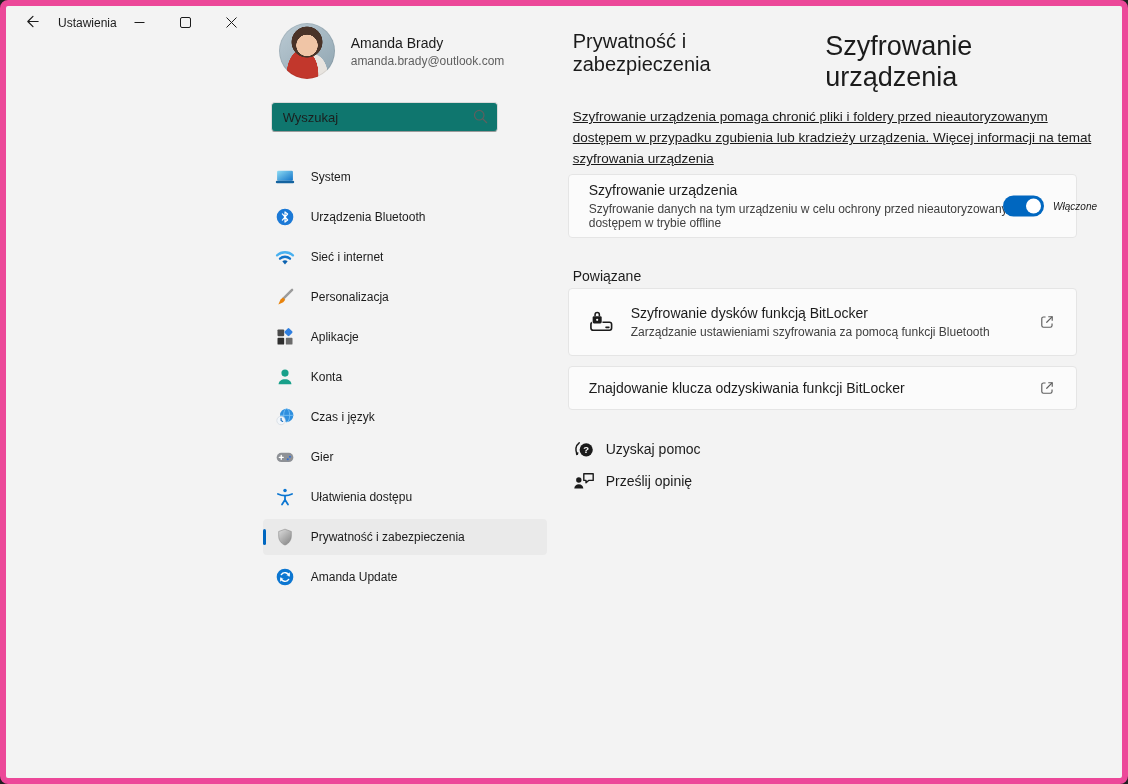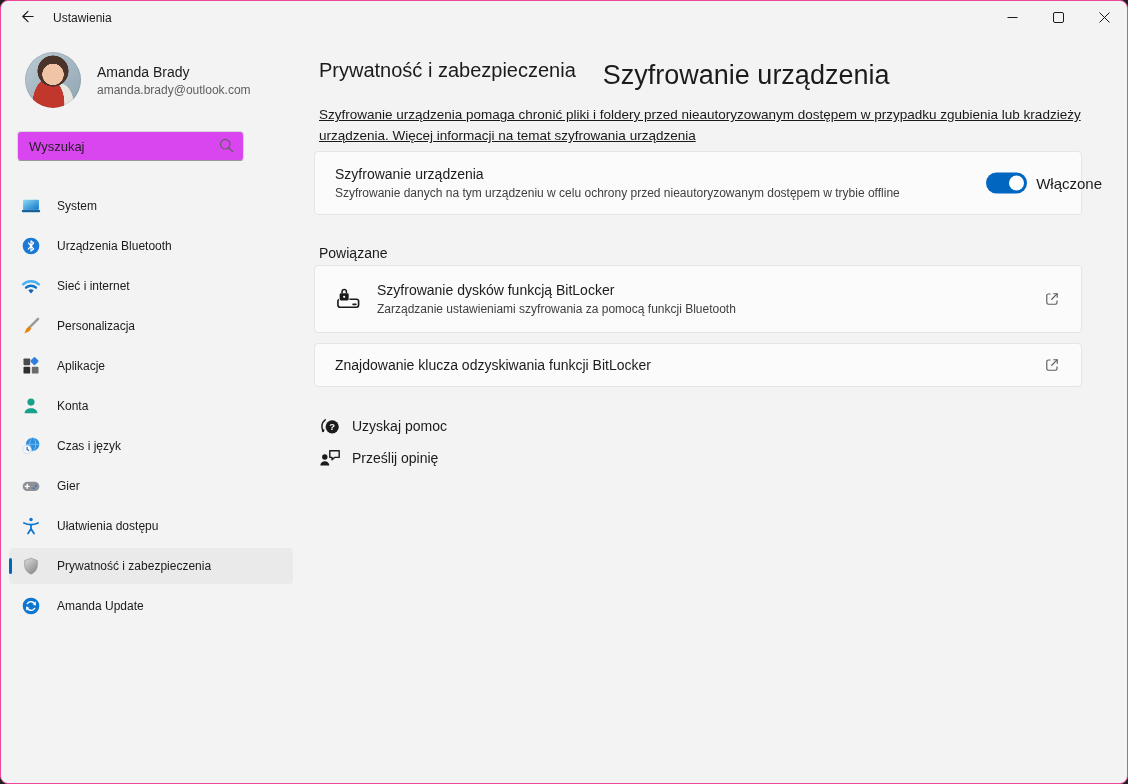--- a/index.html
+++ b/index.html
@@ -1,17 +1,17 @@
 <!DOCTYPE html>
 <html><head>
 <meta charset="utf-8">
 <style>
   * { margin:0; padding:0; box-sizing:border-box; }
   html,body { width:1128px; height:784px; background:#202020; font-family:"Liberation Sans","DejaVu Sans",sans-serif; }
-  .window { position:relative; width:1128px; height:784px; background:#f3f3f3; border-radius:8px; overflow:hidden; border:1px solid #ec4899; display:flex; flex-direction:column; }
+  .window { position:relative; width:1128px; height:784px; background:#f3f3f3; border-radius:8px; overflow:hidden; border:6px solid #ec4899; display:flex; flex-direction:row; }
 
   
   .titlebar { height:34px; flex:0 0 34px; display:flex; align-items:center; }
   .back-btn { width:32px; height:26px; margin-left:10px; border:none; background:transparent; display:flex; align-items:center; justify-content:center; cursor:pointer; border-radius:4px; }
   .tb-title { font-size:12px; color:#1b1b1b; margin-left:10px; flex:1; }
   .win-controls { display:flex; height:34px; }
   .win-btn { width:46px; height:34px; border:none; background:transparent; display:flex; align-items:center; justify-content:center; cursor:pointer; }
 
   .content { flex:1; display:flex; min-height:0; }
 
@@ -24,21 +24,21 @@
       radial-gradient(circle at 50% 34%, #4a3328 0 33%, rgba(0,0,0,0) 34%),
       radial-gradient(ellipse at 42% 92%, #c2372c 0 34%, rgba(0,0,0,0) 35%),
       radial-gradient(ellipse at 62% 94%, #e8e4df 0 28%, rgba(0,0,0,0) 29%),
       linear-gradient(140deg,#bccbd4 0%,#8ea4b0 100%);
     box-shadow: inset 0 0 0 1px rgba(0,0,0,.08); }
   .profile-text { margin-left:16px; }
   .profile-name { font-size:14px; color:#1b1b1b; }
   .profile-email { font-size:12px; color:#5f5f5f; margin-top:3px; }
 
   .searchbox { position:relative; margin:23px 0 0 16px; width:227px; height:30px; }
-  .searchbox input { width:100%; height:100%; border:1px solid #dadada; border-bottom-color:#9a9a9a; border-radius:4px; background:#d946ef; padding:0 30px 0 11px; font-size:13px; color:#1b1b1b; font-family:inherit; outline:none; }
+  .searchbox input { width:100%; height:100%; border:1px solid #dadada; border-bottom-color:#9a9a9a; border-radius:4px; background:#0f766e; padding:0 30px 0 11px; font-size:13px; color:#1b1b1b; font-family:inherit; outline:none; }
   .searchbox input::placeholder { color:#1b1b1b; opacity:.95; }
   .searchbox .s-icon { position:absolute; right:9px; top:6px; }
 
   .nav { margin:27px 8px 0 8px; }
   .nav-item { position:relative; display:flex; align-items:center; height:36px; margin-bottom:4px; padding-left:12px; border-radius:4px; cursor:pointer; }
   .nav-item .nav-icon { width:20px; height:20px; flex:0 0 20px; display:flex; align-items:center; justify-content:center; }
   .nav-item .nav-label { margin-left:16px; font-size:12px; color:#1b1b1b; white-space:nowrap; }
   .nav-item.selected { background:#eaeaea; }
   .nav-item.selected::before { content:""; position:absolute; left:0; top:10px; width:3px; height:16px; border-radius:2px; background:#0067c0; }
 
@@ -50,21 +50,21 @@
   .page-desc { margin-top:13px; padding-left:5px; width:calc(100% + 24px); font-size:13.5px; line-height:21px; color:#191919;text-decoration:underline; }
 
   .card { position:relative; background:#fbfbfb; border:1px solid #e5e5e5; border-radius:4px; display:flex; align-items:center; padding:0 20px; }
   .toggle-card { margin-top:5px; height:64px; }
   .card-title { font-size:14px; color:#1b1b1b; }
   .card-sub { font-size:12px; color:#404040; margin-top:4px; }
 
   .toggle-wrap { position:absolute; right:-21px; top:50%; transform:translateY(-50%); display:flex; align-items:center; gap:9px; white-space:nowrap; cursor:pointer; }
   .switch { width:41px; height:21px; border-radius:11px; background:#0067c0; position:relative; }
   .switch::after { content:""; position:absolute; right:3px; top:3px; width:15px; height:15px; border-radius:50%; background:#fff; }
-  .toggle-label { font-size:15px; color:#1b1b1b; }
+  .toggle-label { font-size:10px; color:#1b1b1b;font-style:italic; }
 
   .section-label { margin-top:30px; padding-left:5px; font-size:14px; color:#1b1b1b; }
   .related-card-1 { margin-top:4px; height:68px; }
   .related-card-2 { margin-top:10px; height:44px; }
   .rel-icon { width:26px; height:26px; flex:0 0 26px; margin-right:16px; display:flex; align-items:center; justify-content:center; }
   .ext-icon { margin-left:auto; display:flex; }
 
   .help-area { margin-top:26px; padding-left:5px; }
   .help-row { display:flex; align-items:center; height:26px; margin-bottom:6px; cursor:pointer; }
   .help-row .h-icon { width:22px; height:22px; flex:0 0 22px; display:flex; align-items:center; justify-content:center; }

